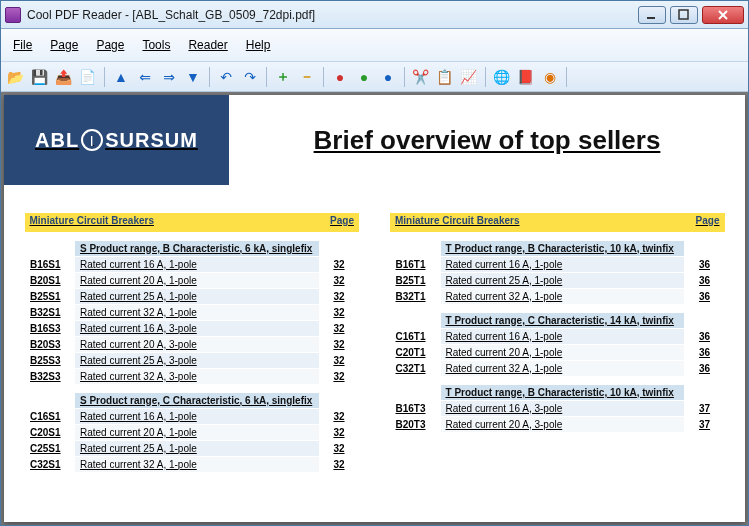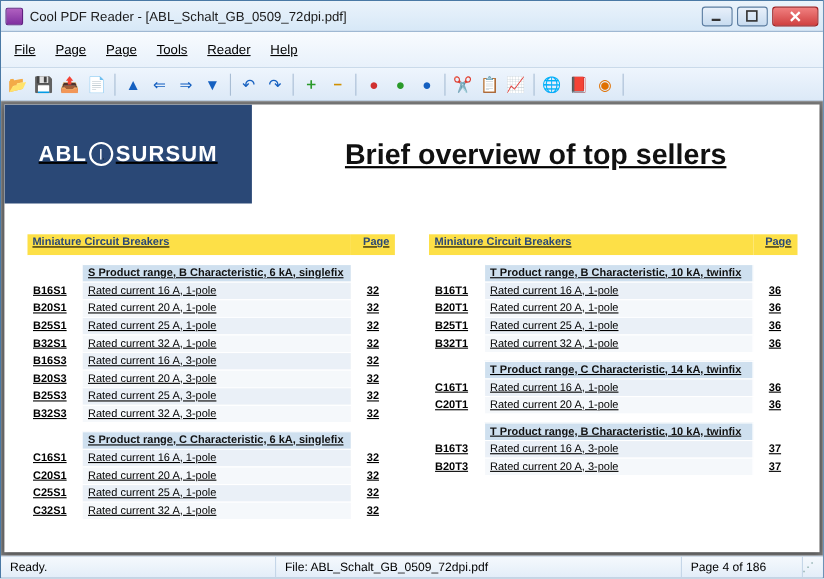--- a/index.html
+++ b/index.html
@@ -279,25 +279,20 @@
                 <tr class="range">
                   <td class="code"></td>
                   <td>T Product range, B Characteristic, 10 kA, twinfix</td>
                   <td class="pg"></td>
                 </tr>
                 <tr class="row">
                   <td class="code">B16T1</td>
                   <td>Rated current 16 A, 1-pole</td>
                   <td class="pg">36</td>
                 </tr>
-                <tr class="row alt">
-                  <td class="code">B20T1</td>
-                  <td>Rated current 20 A, 1-pole</td>
-                  <td class="pg">36</td>
-                </tr>
                 <tr class="row">
                   <td class="code">B25T1</td>
                   <td>Rated current 25 A, 1-pole</td>
                   <td class="pg">36</td>
                 </tr>
                 <tr class="row alt">
                   <td class="code">B32T1</td>
                   <td>Rated current 32 A, 1-pole</td>
                   <td class="pg">36</td>
                 </tr>
@@ -310,20 +305,25 @@
                   <td class="pg"></td>
                 </tr>
                 <tr class="row">
                   <td class="code">C16T1</td>
                   <td>Rated current 16 A, 1-pole</td>
                   <td class="pg">36</td>
                 </tr>
                 <tr class="row alt">
                   <td class="code">C20T1</td>
                   <td>Rated current 20 A, 1-pole</td>
+                  <td class="pg">36</td>
+                </tr>
+                <tr class="row alt">
+                  <td class="code">C32T1</td>
+                  <td>Rated current 32 A, 1-pole</td>
                   <td class="pg">36</td>
                 </tr>
                 <tr class="spacer">
                   <td colspan="3"></td>
                 </tr>
                 <tr class="range">
                   <td class="code"></td>
                   <td>T Product range, B Characteristic, 10 kA, twinfix</td>
                   <td class="pg"></td>
                 </tr>
@@ -340,20 +340,14 @@
                 <tr class="spacer">
                   <td colspan="3"></td>
                 </tr>
               </tbody>
             </table>
         </div>
       </div>
     </div>
   </div>
 
-  <div class="statusbar">
-    <div class="cell left">Ready.</div>
-    <div class="cell mid">File: ABL_Schalt_GB_0509_72dpi.pdf</div>
-    <div class="cell right">Page 4 of 186</div>
-    <div class="cell grip">⋰</div>
-  </div>
 
 </div>
 
 </body></html>

